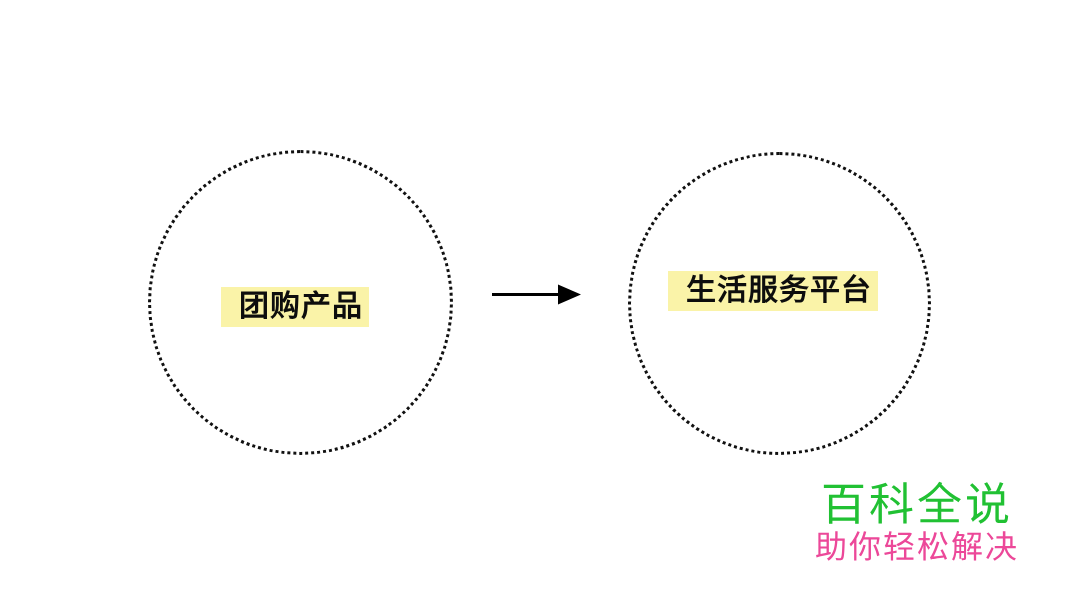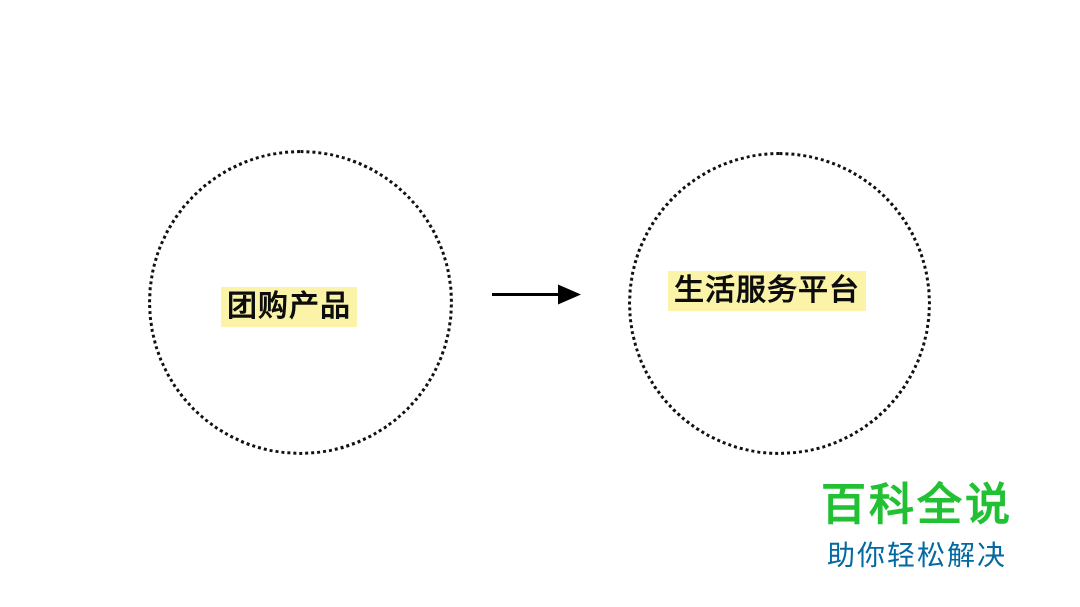--- a/index.html
+++ b/index.html
@@ -43,21 +43,21 @@
 
   
   .node-label {
     position: absolute;
     font-weight: 700;
     font-size: 30px;
     line-height: 34px;
     color: #0d0d0d;
     letter-spacing: 1px;
     white-space: nowrap;
-    padding: 2px 6px 4px 6px;
+    padding: 2px 6px 4px 18px;
     background: #faf3a8;
     box-sizing: border-box;
     text-align: center;
   }
 
   #label-left {
     left: 221px;
     top: 287px;
   }
 
@@ -82,34 +82,34 @@
     top: 480px;
     width: 222px;
     text-align: center;
     user-select: none;
   }
 
   #watermark-title {
     display: block;
     font-size: 45px;
     line-height: 50px;
-    font-weight: 700;
+    font-weight: 400;
     color: #21c133;
     letter-spacing: 3px;
     white-space: nowrap;
   }
 
   #watermark-subtitle {
     display: block;
-    margin-top: 12px;
+    margin-top: 4px;
     font-family: "Liberation Serif", "DejaVu Serif", serif;
-    font-size: 28px;
+    font-size: 32px;
     line-height: 27px;
     font-weight: 400;
-    color: #0369a1;
+    color: #ec4899;
     letter-spacing: 2px;
     white-space: nowrap;
   }
 </style>
 </head>
 <body>
 
 <div id="canvas">
 
   <div id="circle-left" class="node-circle"></div>

